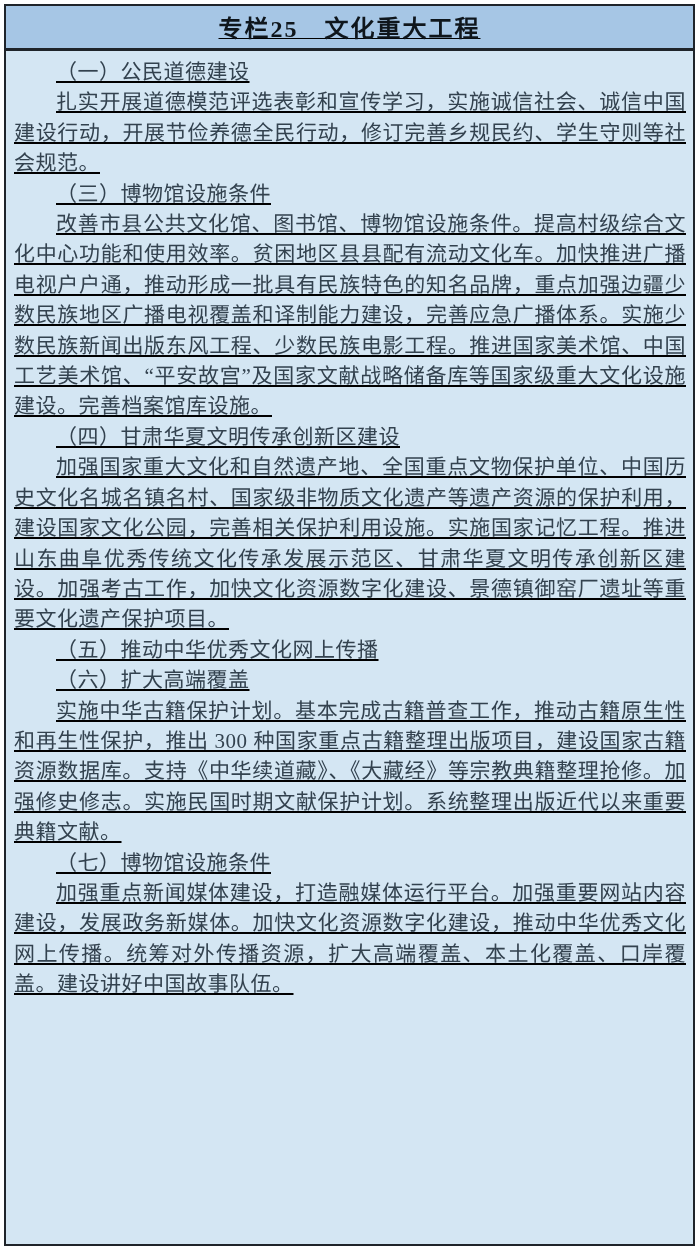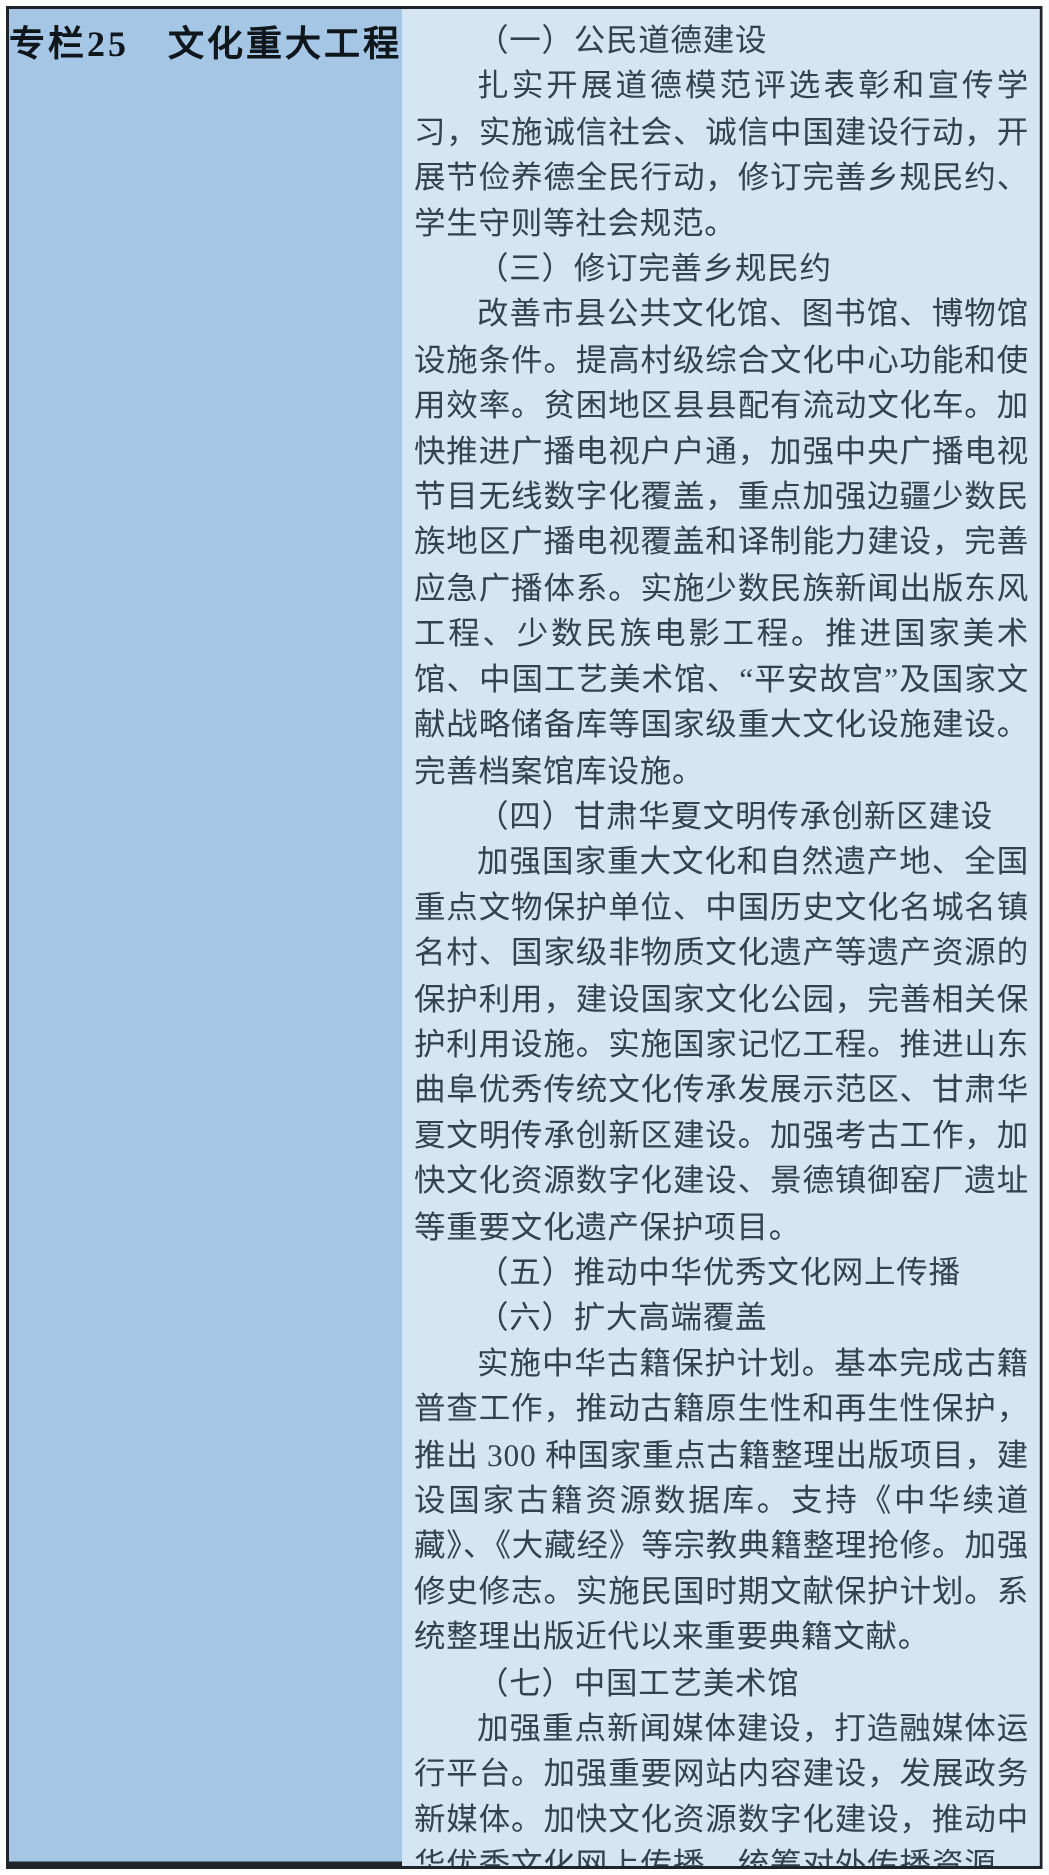--- a/index.html
+++ b/index.html
@@ -23,21 +23,22 @@
     background: var(--page-bg);
   }
   .panel {
     position: absolute;
     left: 4px;
     top: 4px;
     right: 4px;
     bottom: 4px;
     border: 2px solid var(--border);
     display: flex;
-    flex-direction: row;
+    flex-direction: column;
+    text-decoration: underline;
   }
   .panel-header {
     background: var(--header-bg);
     border-bottom: 3px solid var(--border);
     text-align: center;
     padding: 3px 0 4px 0;
     flex: 0 0 auto;
   }
   .panel-title {
     font-size: 24px;
@@ -75,38 +76,38 @@
 
       <div class="section">
         <p class="section-heading">（一）公民道德建设</p>
         <p class="section-paragraph">扎实开展道德模范评选表彰和宣传学习，实施诚信社会、诚信中国建设行动，开展节俭养德全民行动，修订完善乡规民约、学生守则等社会规范。</p>
       </div>
 
       <div class="section">
       </div>
 
       <div class="section">
-        <p class="section-heading">（三）修订完善乡规民约</p>
-        <p class="section-paragraph">改善市县公共文化馆、图书馆、博物馆设施条件。提高村级综合文化中心功能和使用效率。贫困地区县县配有流动文化车。加快推进广播电视户户通，加强中央广播电视节目无线数字化覆盖，重点加强边疆少数民族地区广播电视覆盖和译制能力建设，完善应急广播体系。实施少数民族新闻出版东风工程、少数民族电影工程。推进国家美术馆、中国工艺美术馆、“平安故宫”及国家文献战略储备库等国家级重大文化设施建设。完善档案馆库设施。</p>
+        <p class="section-heading">（三）博物馆设施条件</p>
+        <p class="section-paragraph">改善市县公共文化馆、图书馆、博物馆设施条件。提高村级综合文化中心功能和使用效率。贫困地区县县配有流动文化车。加快推进广播电视户户通，推动形成一批具有民族特色的知名品牌，重点加强边疆少数民族地区广播电视覆盖和译制能力建设，完善应急广播体系。实施少数民族新闻出版东风工程、少数民族电影工程。推进国家美术馆、中国工艺美术馆、“平安故宫”及国家文献战略储备库等国家级重大文化设施建设。完善档案馆库设施。</p>
       </div>
 
       <div class="section">
         <p class="section-heading">（四）甘肃华夏文明传承创新区建设</p>
         <p class="section-paragraph">加强国家重大文化和自然遗产地、全国重点文物保护单位、中国历史文化名城名镇名村、国家级非物质文化遗产等遗产资源的保护利用，建设国家文化公园，完善相关保护利用设施。实施国家记忆工程。推进山东曲阜优秀传统文化传承发展示范区、甘肃华夏文明传承创新区建设。加强考古工作，加快文化资源数字化建设、景德镇御窑厂遗址等重要文化遗产保护项目。</p>
       </div>
 
       <div class="section">
         <p class="section-heading">（五）推动中华优秀文化网上传播</p>
       </div>
 
       <div class="section">
         <p class="section-heading">（六）扩大高端覆盖</p>
         <p class="section-paragraph">实施中华古籍保护计划。基本完成古籍普查工作，推动古籍原生性和再生性保护，推出 300 种国家重点古籍整理出版项目，建设国家古籍资源数据库。支持《中华续道藏》、《大藏经》等宗教典籍整理抢修。加强修史修志。实施民国时期文献保护计划。系统整理出版近代以来重要典籍文献。</p>
       </div>
 
       <div class="section">
-        <p class="section-heading">（七）中国工艺美术馆</p>
+        <p class="section-heading">（七）博物馆设施条件</p>
         <p class="section-paragraph">加强重点新闻媒体建设，打造融媒体运行平台。加强重要网站内容建设，发展政务新媒体。加快文化资源数字化建设，推动中华优秀文化网上传播。统筹对外传播资源，扩大高端覆盖、本土化覆盖、口岸覆盖。建设讲好中国故事队伍。</p>
       </div>
 
     </div>
   </div>
 </div>
 
 </body></html>

